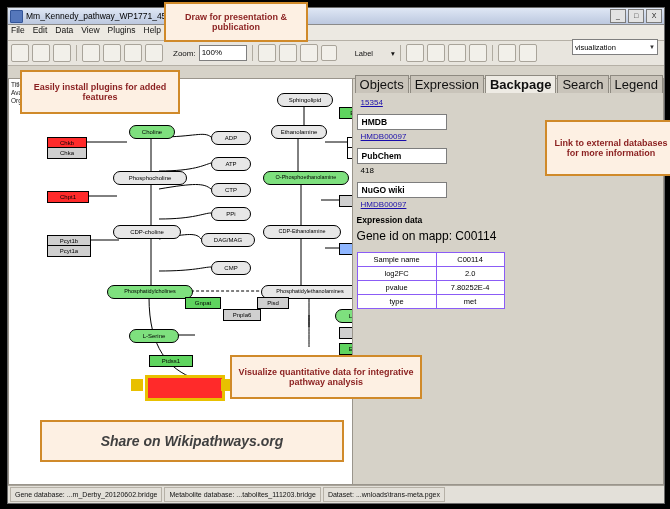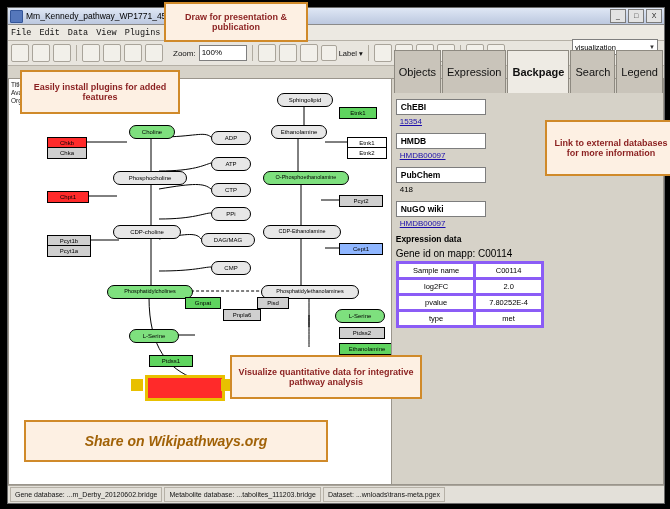--- a/index.html
+++ b/index.html
@@ -7,56 +7,56 @@
   #app{position:absolute;left:7px;top:7px;width:656px;height:495px;background:#d6d2c8;border:1px solid #6b6b6b;box-shadow:0 0 0 1px #000;}
 
   
   .titlebar{height:16px;background:linear-gradient(#dfe7f5,#bcc8df);border-bottom:1px solid #8a8a8a;display:flex;align-items:center;padding:0 2px;}
   .tb-icon{width:11px;height:11px;background:#5577bb;border:1px solid #335599;margin-right:3px;border-radius:1px;}
   .tb-title{font-size:8.5px;color:#000;flex:1;overflow:hidden;white-space:nowrap;}
   .tb-btns{display:flex;gap:2px;}
   .tb-btn{width:14px;height:12px;background:#e3e3e3;border:1px solid #7b7b7b;font-size:7px;line-height:11px;text-align:center;color:#222;}
 
   
-  .menubar{height:15px;background:#ece9e2;border-bottom:1px solid #b5b0a6;display:flex;align-items:center;padding-left:3px;font-family:Liberation Mono, monospace;}
+  .menubar{height:15px;background:#ece9e2;border-bottom:1px solid #b5b0a6;display:flex;align-items:flex-start;padding-left:3px;}
   .menubar span{font-size:8.5px;color:#111;margin-right:8px;}
 
   
   .toolbar{height:24px;background:#e8e5de;border-bottom:1px solid #b5b0a6;display:flex;align-items:center;padding:0 3px;gap:3px;}
   .zoomlbl{font-size:8px;color:#111;margin-left:7px;}
   .zoominput{width:44px;height:14px;background:#fff;border:1px solid #7f7f7f;font-size:8px;line-height:14px;padding-left:2px;color:#000;}
   .tbtn{width:16px;height:16px;background:#f2f0ea;border:1px solid #a9a49a;border-radius:2px;}
   .tbtn.sm{width:14px;height:14px;}
   .tsep{width:1px;height:16px;background:#b0aba0;margin:0 2px;}
-  .labelbox{display:flex;align-items:center;gap:2px;}
+  .labelbox{display:flex;align-items:center;gap:18px;}
   .labelbox .lb{font-size:7.5px;color:#111;}
   .dropd{height:14px;border:1px solid #7f7f7f;background:#fff;font-size:7.5px;display:flex;align-items:center;padding:0 2px;color:#000;}
   .dropd .car{margin-left:auto;font-size:6px;color:#333;}
   .vis-select{position:absolute;right:6px;top:31px;width:80px;}
 
   
   .body{position:absolute;left:0;top:70px;right:0;bottom:18px;display:flex;}
   .leftpane{position:relative;width:424px;background:#fff;border:1px solid #9a958c;border-right:none;overflow:hidden;}
   .sideinfo{position:absolute;left:2px;top:2px;font-size:6.5px;color:#222;line-height:8px;}
   .rightpane{flex:1;background:#d6d2c8;border:1px solid #9a958c;display:flex;flex-direction:column;}
 
   
   .tabs{display:flex;height:14px;background:#d6d2c8;padding-left:2px;gap:1px;align-items:flex-end;}
-  .tab{font-size:11px;padding:15px 4px;background:#c9c4ba;border:1px solid #8e8a81;border-bottom:none;color:#111;}
+  .tab{font-size:13px;padding:1px 4px;background:#c9c4ba;border:1px solid #8e8a81;border-bottom:none;color:#111;}
   .tab.active{background:#eeebe4;font-weight:bold;}
   .panelbody{flex:1;background:#d6d2c8;overflow:hidden;position:relative;padding:3px 4px;}
 
   .sec{margin-bottom:4px;}
   .sec-head{background:#fff;border:1px solid #7d7d7d;font-size:8.5px;font-weight:bold;padding:2px 4px;color:#000;display:inline-block;min-width:80px;}
   .sec-val{font-size:8px;color:#1a0dab;text-decoration:underline;margin:2px 0 0 4px;display:block;}
   .sec-val.plain{color:#000;text-decoration:none;}
   .exp-head{font-size:8.5px;font-weight:bold;color:#000;margin:6px 0 4px 0;}
-  .gene-id{font-size:10px;color:#000;margin-bottom:2px;}
+  .gene-id{font-size:12px;color:#000;margin-bottom:9px;}
   table.expr{border-collapse:collapse;width:148px;}
-  table.expr td{border:3px solid #8b5cf6;background:#fff;font-size:7.5px;padding:2px 3px;color:#000;text-align:center;}
+  table.expr td{border:1px solid #8b5cf6;background:#fff;font-size:7.5px;padding:2px 3px;color:#000;text-align:center;}
   table.expr td.l{text-align:center;}
 
   
   .statusbar{position:absolute;left:0;right:0;bottom:0;height:17px;background:#e3e0d9;border-top:1px solid #a9a49a;display:flex;align-items:center;}
   .statusbar .cell{font-size:7px;color:#111;border:1px solid #b6b1a7;height:13px;line-height:13px;padding:0 4px;margin-left:2px;white-space:nowrap;}
 
   
   .node{position:absolute;font-size:6px;color:#000;text-align:center;border:1px solid #000;display:flex;align-items:center;justify-content:center;line-height:1;}
   .met{border-radius:9px;background:#e7e7e7;}
   .met.green{background:#7ee07e;}
@@ -66,21 +66,21 @@
   .gp.white{background:#fff;}
   .gp.green{background:#5fd45f;}
   svg.edges{position:absolute;left:0;top:0;width:424px;height:420px;}
 
   
   .callout{position:absolute;background:#fdf0e3;border:2px solid #d08a2a;border-radius:0;color:#8a1f1f;font-weight:bold;text-align:center;display:flex;align-items:center;justify-content:center;padding:3px 5px;line-height:1.15;}
   .callout.c1{left:164px;top:2px;width:130px;height:30px;font-size:9px;}
   .callout.c2{left:20px;top:70px;width:146px;height:34px;font-size:9px;}
   .callout.c3{left:545px;top:120px;width:118px;height:46px;font-size:9px;}
   .callout.c4{left:230px;top:355px;width:178px;height:34px;font-size:9px;}
-  .callout.c5{left:24px;top:420px;width:290px;height:32px;font-size:14px;font-style:italic;color:#a16207;}
+  .callout.c5{left:40px;top:420px;width:290px;height:32px;font-size:14px;font-style:italic;color:#404040;}
 </style>
 </head>
 <body>
 
 <div id="app">
 
   <div class="titlebar">
     <div class="tb-icon"></div>
     <div class="tb-title">Mm_Kennedy_pathway_WP1771_45176.gpml - PathVisio</div>
     <div class="tb-btns">
@@ -215,21 +215,20 @@
       <div class="tabs">
         <div class="tab">Objects</div>
         <div class="tab">Expression</div>
         <div class="tab active">Backpage</div>
         <div class="tab">Search</div>
         <div class="tab">Legend</div>
       </div>
       <div class="panelbody">
 
         <div class="sec">
-          <div class="sec-head">ChEBI</div>
           <a class="sec-val" href="#">15354</a>
         </div>
         <div class="sec">
           <div class="sec-head">HMDB</div>
           <a class="sec-val" href="#">HMDB00097</a>
         </div>
         <div class="sec">
           <div class="sec-head">PubChem</div>
           <span class="sec-val plain">418</span>
         </div>

